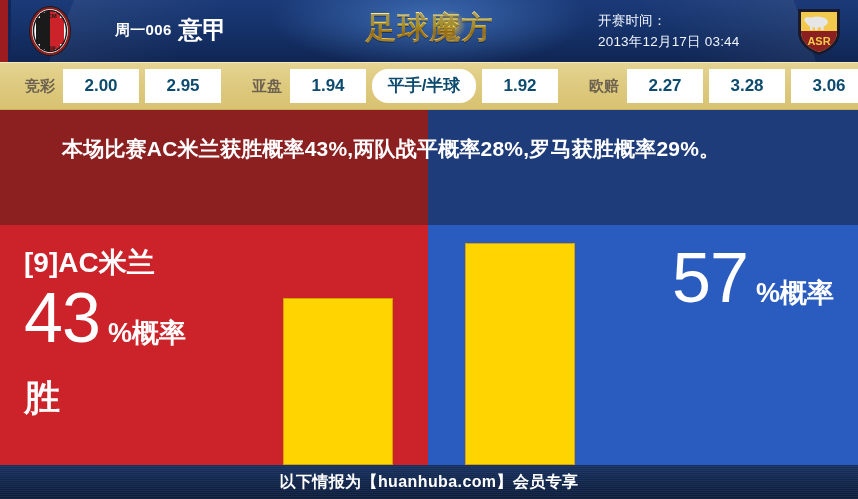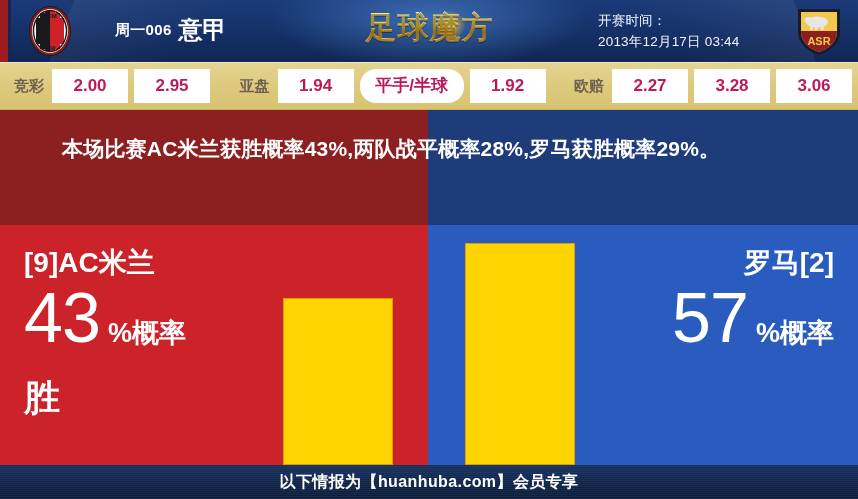--- a/index.html
+++ b/index.html
@@ -118,31 +118,32 @@
     border-top: 1px solid #f3e8be;
     border-bottom: 1px solid #c9b05c;
     box-sizing: border-box;
     display: flex;
     align-items: center;
   }
   .odds-group {
     display: flex;
     align-items: center;
     height: 100%;
+    padding-left: 11px;
   }
   .odds-title {
     font-size: 15px;
     font-weight: bold;
     color: #6d6150;
     margin: 0 8px 0 14px;
     white-space: nowrap;
   }
   .odds-cell {
     background: #ffffff;
-    color: #be185d;
+    color: #0c4a6e;
     font-size: 17px;
     font-weight: bold;
     height: 34px;
     line-height: 34px;
     min-width: 56px;
     padding: 0 10px;
     text-align: center;
     margin-right: 6px;
     white-space: nowrap;
   }
@@ -357,21 +358,20 @@
 
     <div class="team-block team-left">
       <div class="team-name">[9]AC米兰</div>
       <div class="prob-line">
         <span class="prob-num">43</span><span class="prob-unit">%概率</span>
       </div>
       <div class="outcome">胜</div>
     </div>
 
     <div class="team-block team-right">
-      <div class="team-name">罗马[2]</div>
       <div class="prob-line">
         <span class="prob-num">57</span><span class="prob-unit">%概率</span>
       </div>
     </div>
   </div>
 
   <div class="footer">
     <span class="footer-text">以下情报为【huanhuba.com】会员专享</span>
   </div>
 

